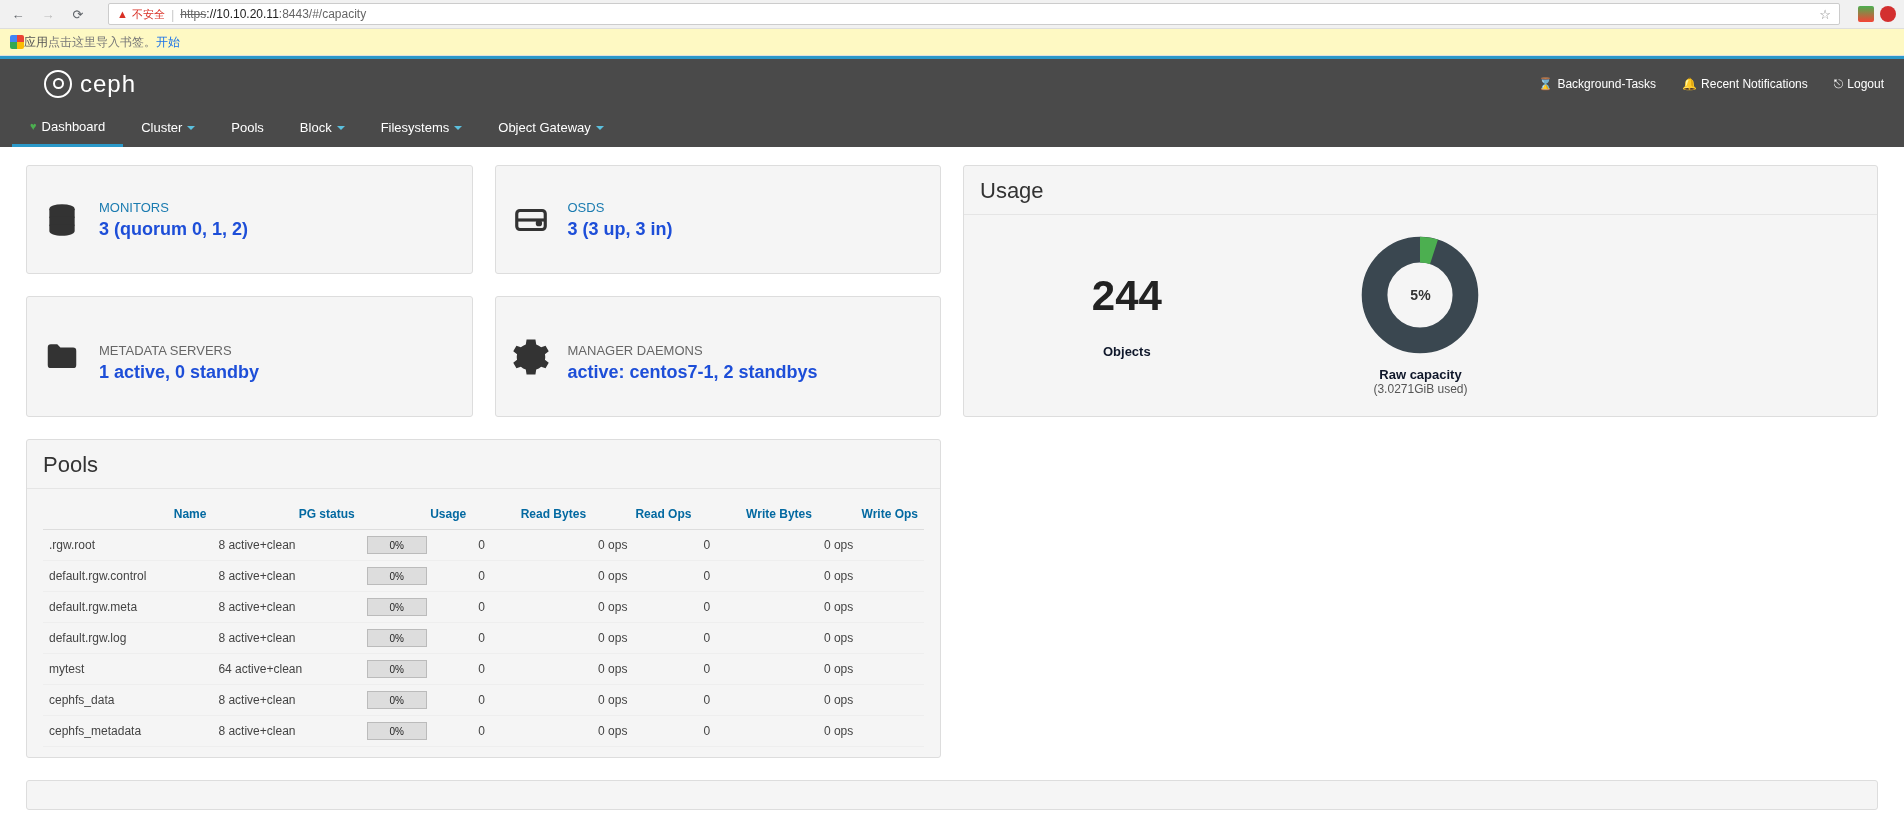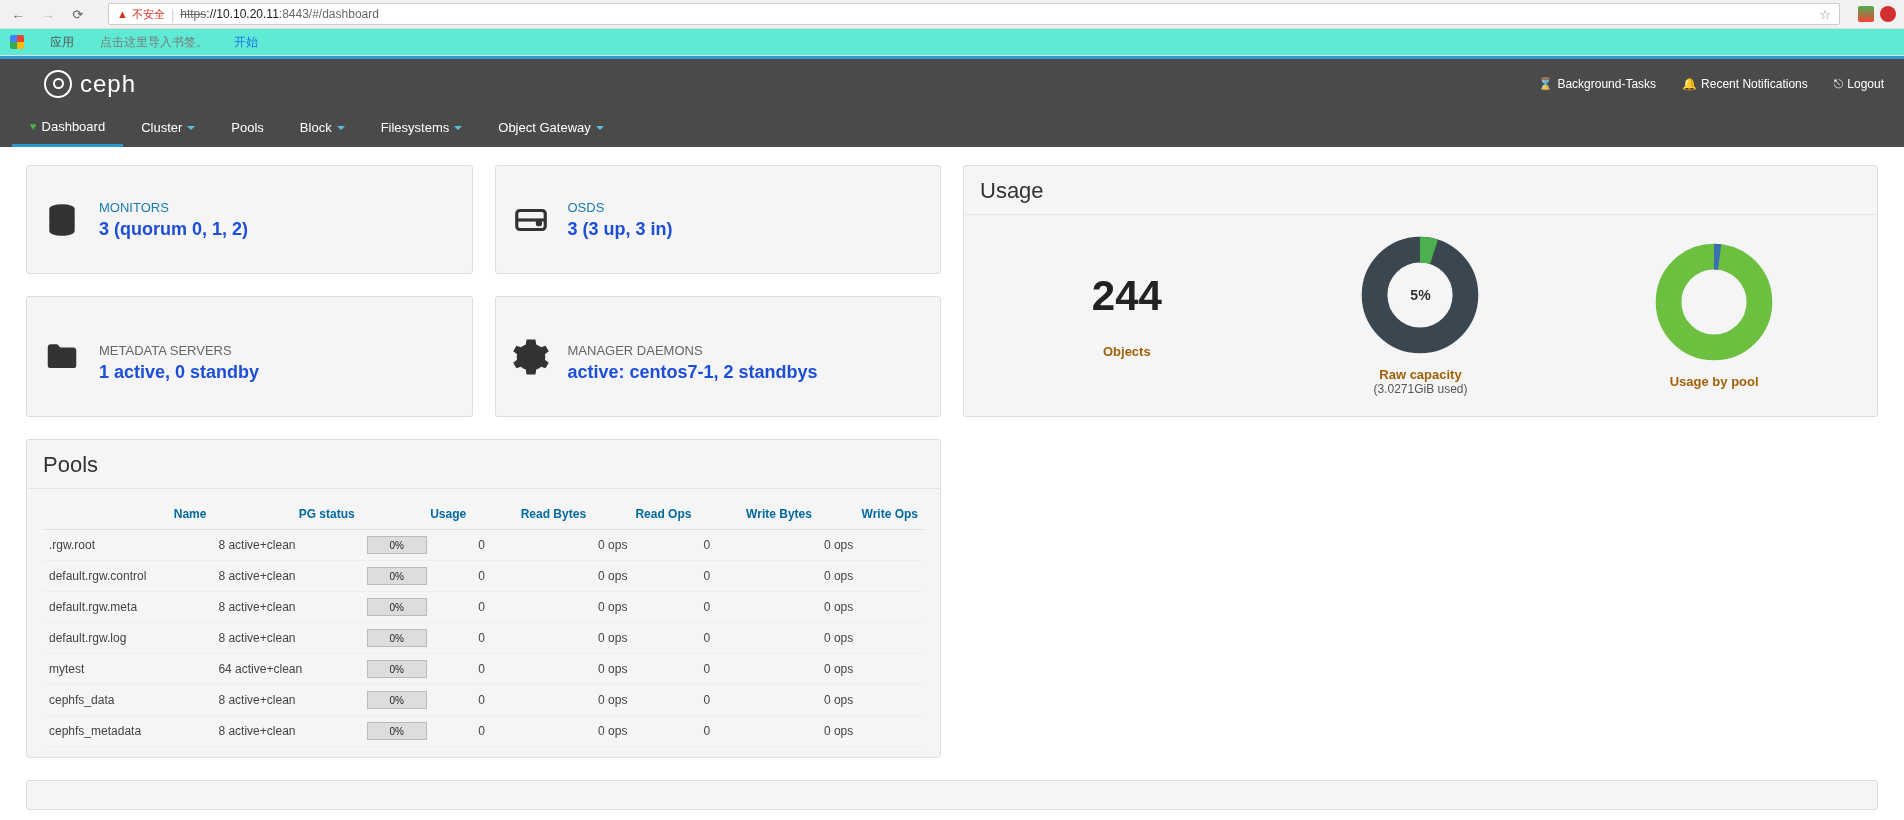--- a/index.html
+++ b/index.html
@@ -10,21 +10,21 @@
     .nav-btn.disabled { color: #bbb; }
     .url-bar { flex: 1; display: flex; align-items: center; gap: 6px; background: #fff; border: 1px solid #ccc; border-radius: 2px; padding: 2px 8px; height: 22px; margin-left: 10px; }
     .url-bar .warn { color: #d93025; font-size: 11px; display: flex; align-items: center; gap: 4px; }
     .url-bar .url { color: #666; font-size: 12px; }
     .url-bar .url .host { color: #222; }
     .url-bar .url .strike { text-decoration: line-through; }
     .url-bar .star { margin-left: auto; color: #888; }
     .ext-icons { display: flex; gap: 6px; margin-left: 8px; }
     .ext-icon { width: 16px; height: 16px; border-radius: 2px; }
     
-    .bookmark-bar { height: 27px; background: #5eead4; border-bottom: 1px solid #e0e0e0; display: flex; align-items: center; padding: 0 10px; gap: 26px; font-size: 12px; color: #555; }
+    .bookmark-bar { height: 27px; background: #fef9c3; border-bottom: 1px solid #e0e0e0; display: flex; align-items: center; padding: 0 10px; gap: 0; font-size: 12px; color: #555; }
     .app-icon { width: 14px; height: 14px; background: repeating-conic-gradient(#ea4335 0 25%, #fbbc04 0 50%, #34a853 0 75%, #4285f4 0 100%); border-radius: 2px; }
     .bm-link { color: #1a73e8; cursor: pointer; }
     .bm-text { color: #777; }
     
     .ceph-top { height: 3px; background: #2b99c9; }
     .ceph-header { background: #4a4a4a; color: #fff; }
     .ceph-brand { height: 49px; display: flex; align-items: center; justify-content: space-between; padding: 0 20px; margin-left: 24px; }
     .brand-left { display: flex; align-items: center; gap: 8px; }
     .brand-logo { width: 28px; height: 28px; border: 2.5px solid #fff; border-radius: 50%; position: relative; display: flex; align-items: center; justify-content: center; }
     .brand-logo::before { content: ''; width: 7px; height: 7px; border: 2px solid #fff; border-radius: 50%; }
@@ -50,21 +50,21 @@
     .info-grid { display: grid; grid-template-columns: 1fr 1fr; gap: 22px; }
     .info-card { background: #f5f5f5; border: 1px solid #ddd; border-radius: 3px; padding: 14px 16px; display: flex; gap: 18px; align-items: center; }
     .info-icon { width: 38px; height: 38px; color: #333; }
     .info-text .label { color: #1a7bb0; font-size: 13px; font-weight: 500; margin-bottom: 4px; }
     .info-text .label.gray { color: #666; margin-top: 12px; }
     .info-text .value { font-size: 18px; font-weight: 700; color: #1d4ed8; }
     
     .usage-body { display: grid; grid-template-columns: 1fr 1fr 1fr; padding: 20px 16px; align-items: center; justify-items: center; }
     .usage-col { text-align: center; }
     .big-num { font-size: 42px; font-weight: 700; color: #222; margin-bottom: 24px; }
-    .usage-label { font-size: 13px; color: #a16207; font-weight: 600; }
+    .usage-label { font-size: 13px; color: #0f172a; font-weight: 600; }
     .usage-sub { font-size: 12px; color: #555; }
     
     .donut { position: relative; width: 120px; height: 120px; margin: 0 auto 12px; }
     .donut svg { width: 120px; height: 120px; transform: rotate(-90deg); }
     .donut-text { position: absolute; top: 50%; left: 50%; transform: translate(-50%, -50%); font-size: 14px; font-weight: 700; }
     
     .pools-table { width: 100%; border-collapse: collapse; }
     .pools-table th { text-align: right; font-size: 12px; font-weight: 700; padding: 8px 6px; border-bottom: 1px solid #ddd; color: #0369a1; }
     .pools-table td { font-size: 12px; padding: 6px 6px; border-bottom: 1px solid #eee; color: #444; }
     .pg-green { color: #4caf50; }
@@ -75,21 +75,21 @@
 </head>
 <body>
 
 <div class="browser-chrome">
   <span class="nav-btn">←</span>
   <span class="nav-btn disabled">→</span>
   <span class="nav-btn">⟳</span>
   <div class="url-bar">
     <span class="warn">▲ <span>不安全</span></span>
     <span style="color:#ccc">|</span>
-    <span class="url"><span class="strike">https</span><span class="host">://10.10.20.11</span><span>:8443/#/dashboard</span></span>
+    <span class="url"><span class="strike">https</span><span class="host">://10.10.20.11</span><span>:8443/#/capacity</span></span>
     <span class="star">☆</span>
   </div>
   <div class="ext-icons">
     <div class="ext-icon" style="background:linear-gradient(#4caf50,#f44336)"></div>
     <div class="ext-icon" style="background:#d32f2f;border-radius:50%"></div>
   </div>
 </div>
 
 <div class="bookmark-bar">
   <div class="app-icon"></div>
@@ -196,29 +196,20 @@
       <div class="usage-col">
         <div class="donut">
           <svg viewBox="0 0 42 42">
             <circle cx="21" cy="21" r="15.9" fill="none" stroke="#3a4750" stroke-width="9"></circle>
             <circle cx="21" cy="21" r="15.9" fill="none" stroke="#4caf50" stroke-width="9" stroke-dasharray="5 95" stroke-dashoffset="0"></circle>
           </svg>
           <div class="donut-text">5%</div>
         </div>
         <div class="usage-label">Raw capacity</div>
         <div class="usage-sub">(3.0271GiB used)</div>
-      </div>
-      <div class="usage-col">
-        <div class="donut">
-          <svg viewBox="0 0 42 42">
-            <circle cx="21" cy="21" r="15.9" fill="none" stroke="#6cbf3f" stroke-width="9"></circle>
-            <circle cx="21" cy="21" r="15.9" fill="none" stroke="#3a6fb0" stroke-width="9" stroke-dasharray="2 98" stroke-dashoffset="0"></circle>
-          </svg>
-        </div>
-        <div class="usage-label">Usage by pool</div>
       </div>
     </div>
   </div>
 
   <div class="panel">
     <div class="panel-title">Pools</div>
     <div class="panel-body" style="padding:10px 16px">
       <table class="pools-table">
         <thead>
           <tr>

